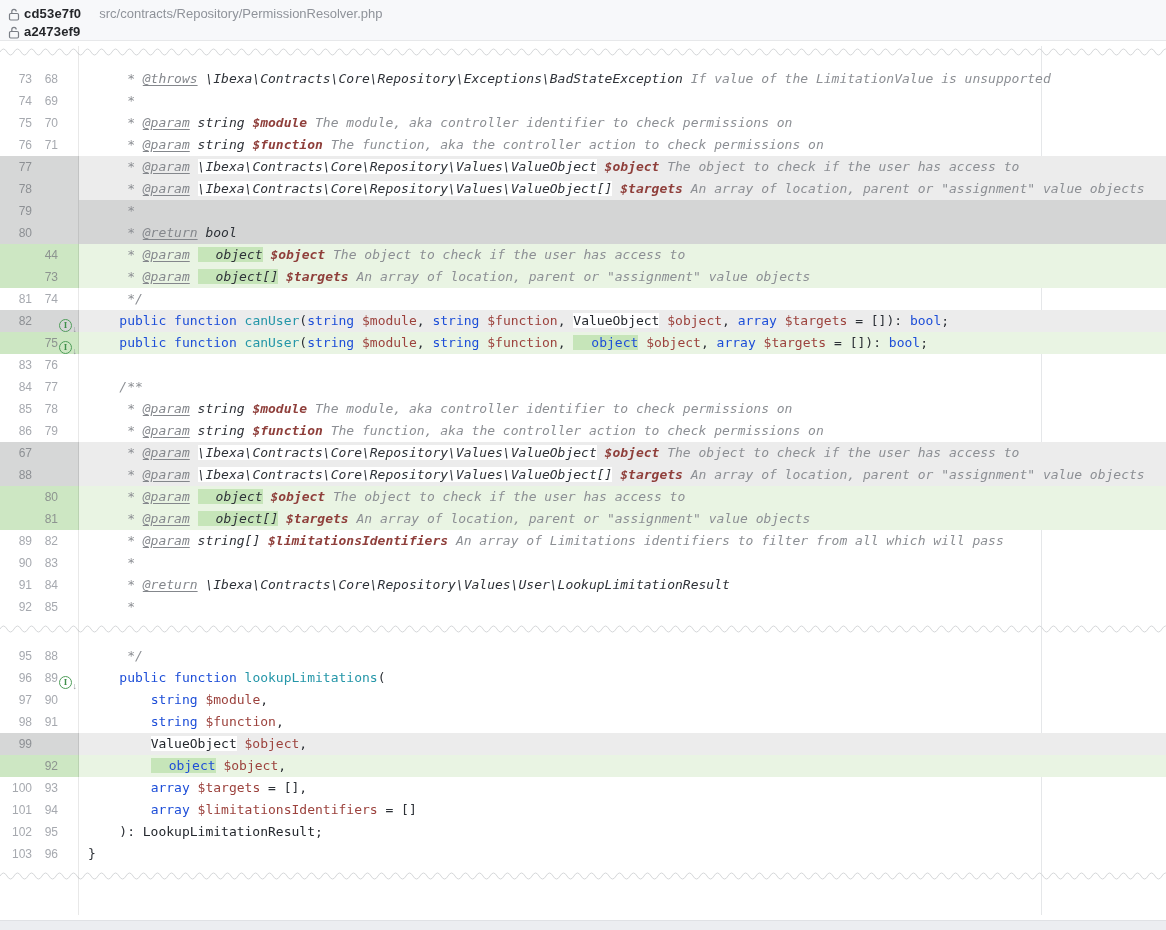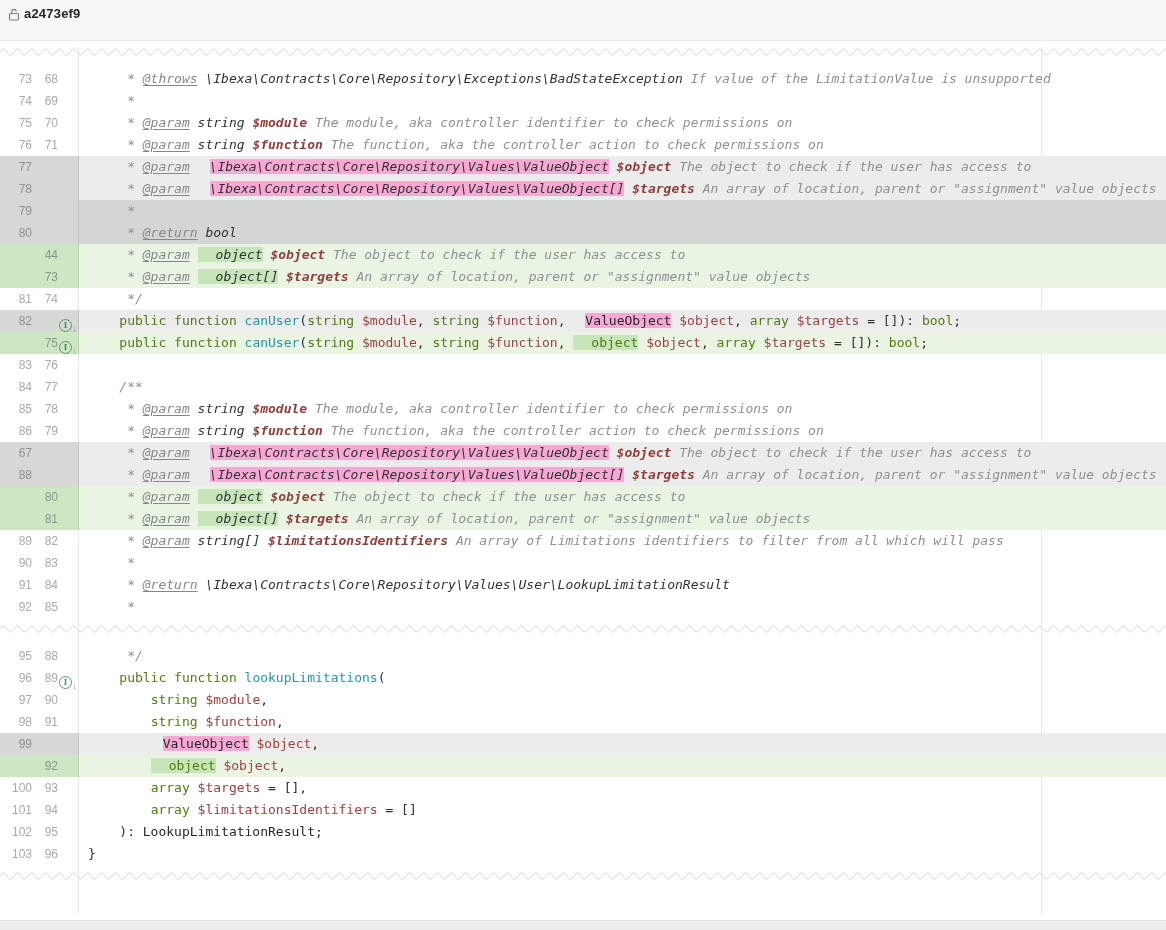--- a/index.html
+++ b/index.html
@@ -38,40 +38,50 @@
           display:flex; align-items:center; justify-content:center; line-height:1; background:transparent; }
   .impl .arr { position:absolute; right:-6px; bottom:-3px; color:#8d9196; font-size:9px; font-family:"Liberation Sans",sans-serif; font-weight:400; }
 
   .code { flex:1; white-space:pre; font-family:"DejaVu Sans Mono", monospace; font-size:13px; padding-left:9px; overflow:hidden; }
 
   
   .t  { color:#8c8f94; font-style:italic; }
   .g  { color:#84878c; font-style:italic; text-decoration:underline; text-underline-offset:2px; }
   .b  { color:#2e3238; font-style:italic; font-weight:400; }
   .v  { color:#8f3f3b; font-style:italic; font-weight:700; }
-  .k  { color:#4d7c0f; }
+  .k  { color:#1d4ed8; }
   .f  { color:#2496a8; }
   .va { color:#9c423d; }
   .c  { color:#24282e; }
   .p  { color:#2c3036; }
 
   
-  .row.del .hl, .row.delF .hl { background:#f9a8d4;margin-left:12px; }
+  .row.del .hl, .row.delF .hl { background:#ffffff; }
   .row.add .hl { background:#c6e5b9;padding-left:18px; }
 
   .wave { height:22px; position:relative; z-index:1; }
   .wave svg { display:block; margin-top:5px; }
 
   .filler { height:43px; }
   .botbar { position:absolute; left:0; bottom:0; width:1166px; height:10px; background:#ecedf1; border-top:1px solid #e0e1e5; z-index:5; }
 </style>
 </head>
 <body>
 
 <div class="hdr">
+  <div class="hdr-row">
+    <span class="lock">
+      <svg width="12" height="13" viewBox="0 0 12 13">
+          <rect x="1.5" y="5.5" width="9" height="6.5" rx="1.2" fill="none" stroke="#7a7e85" stroke-width="1.2"></rect>
+          <path d="M3.8 5.5 V3.6 a2.2 2.2 0 0 1 4.4 0" fill="none" stroke="#7a7e85" stroke-width="1.2"></path>
+        </svg>
+    </span>
+    <span class="hash">cd53e7f0</span>
+    <span class="fpath">src/contracts/Repository/PermissionResolver.php</span>
+  </div>
   <div class="hdr-row">
     <span class="lock">
       <svg width="12" height="13" viewBox="0 0 12 13">
           <rect x="1.5" y="5.5" width="9" height="6.5" rx="1.2" fill="none" stroke="#7a7e85" stroke-width="1.2"></rect>
           <path d="M3.8 5.5 V3.6 a2.2 2.2 0 0 1 4.4 0" fill="none" stroke="#7a7e85" stroke-width="1.2"></path>
         </svg>
     </span>
     <span class="hash">a2473ef9</span>
   </div>
 </div>

